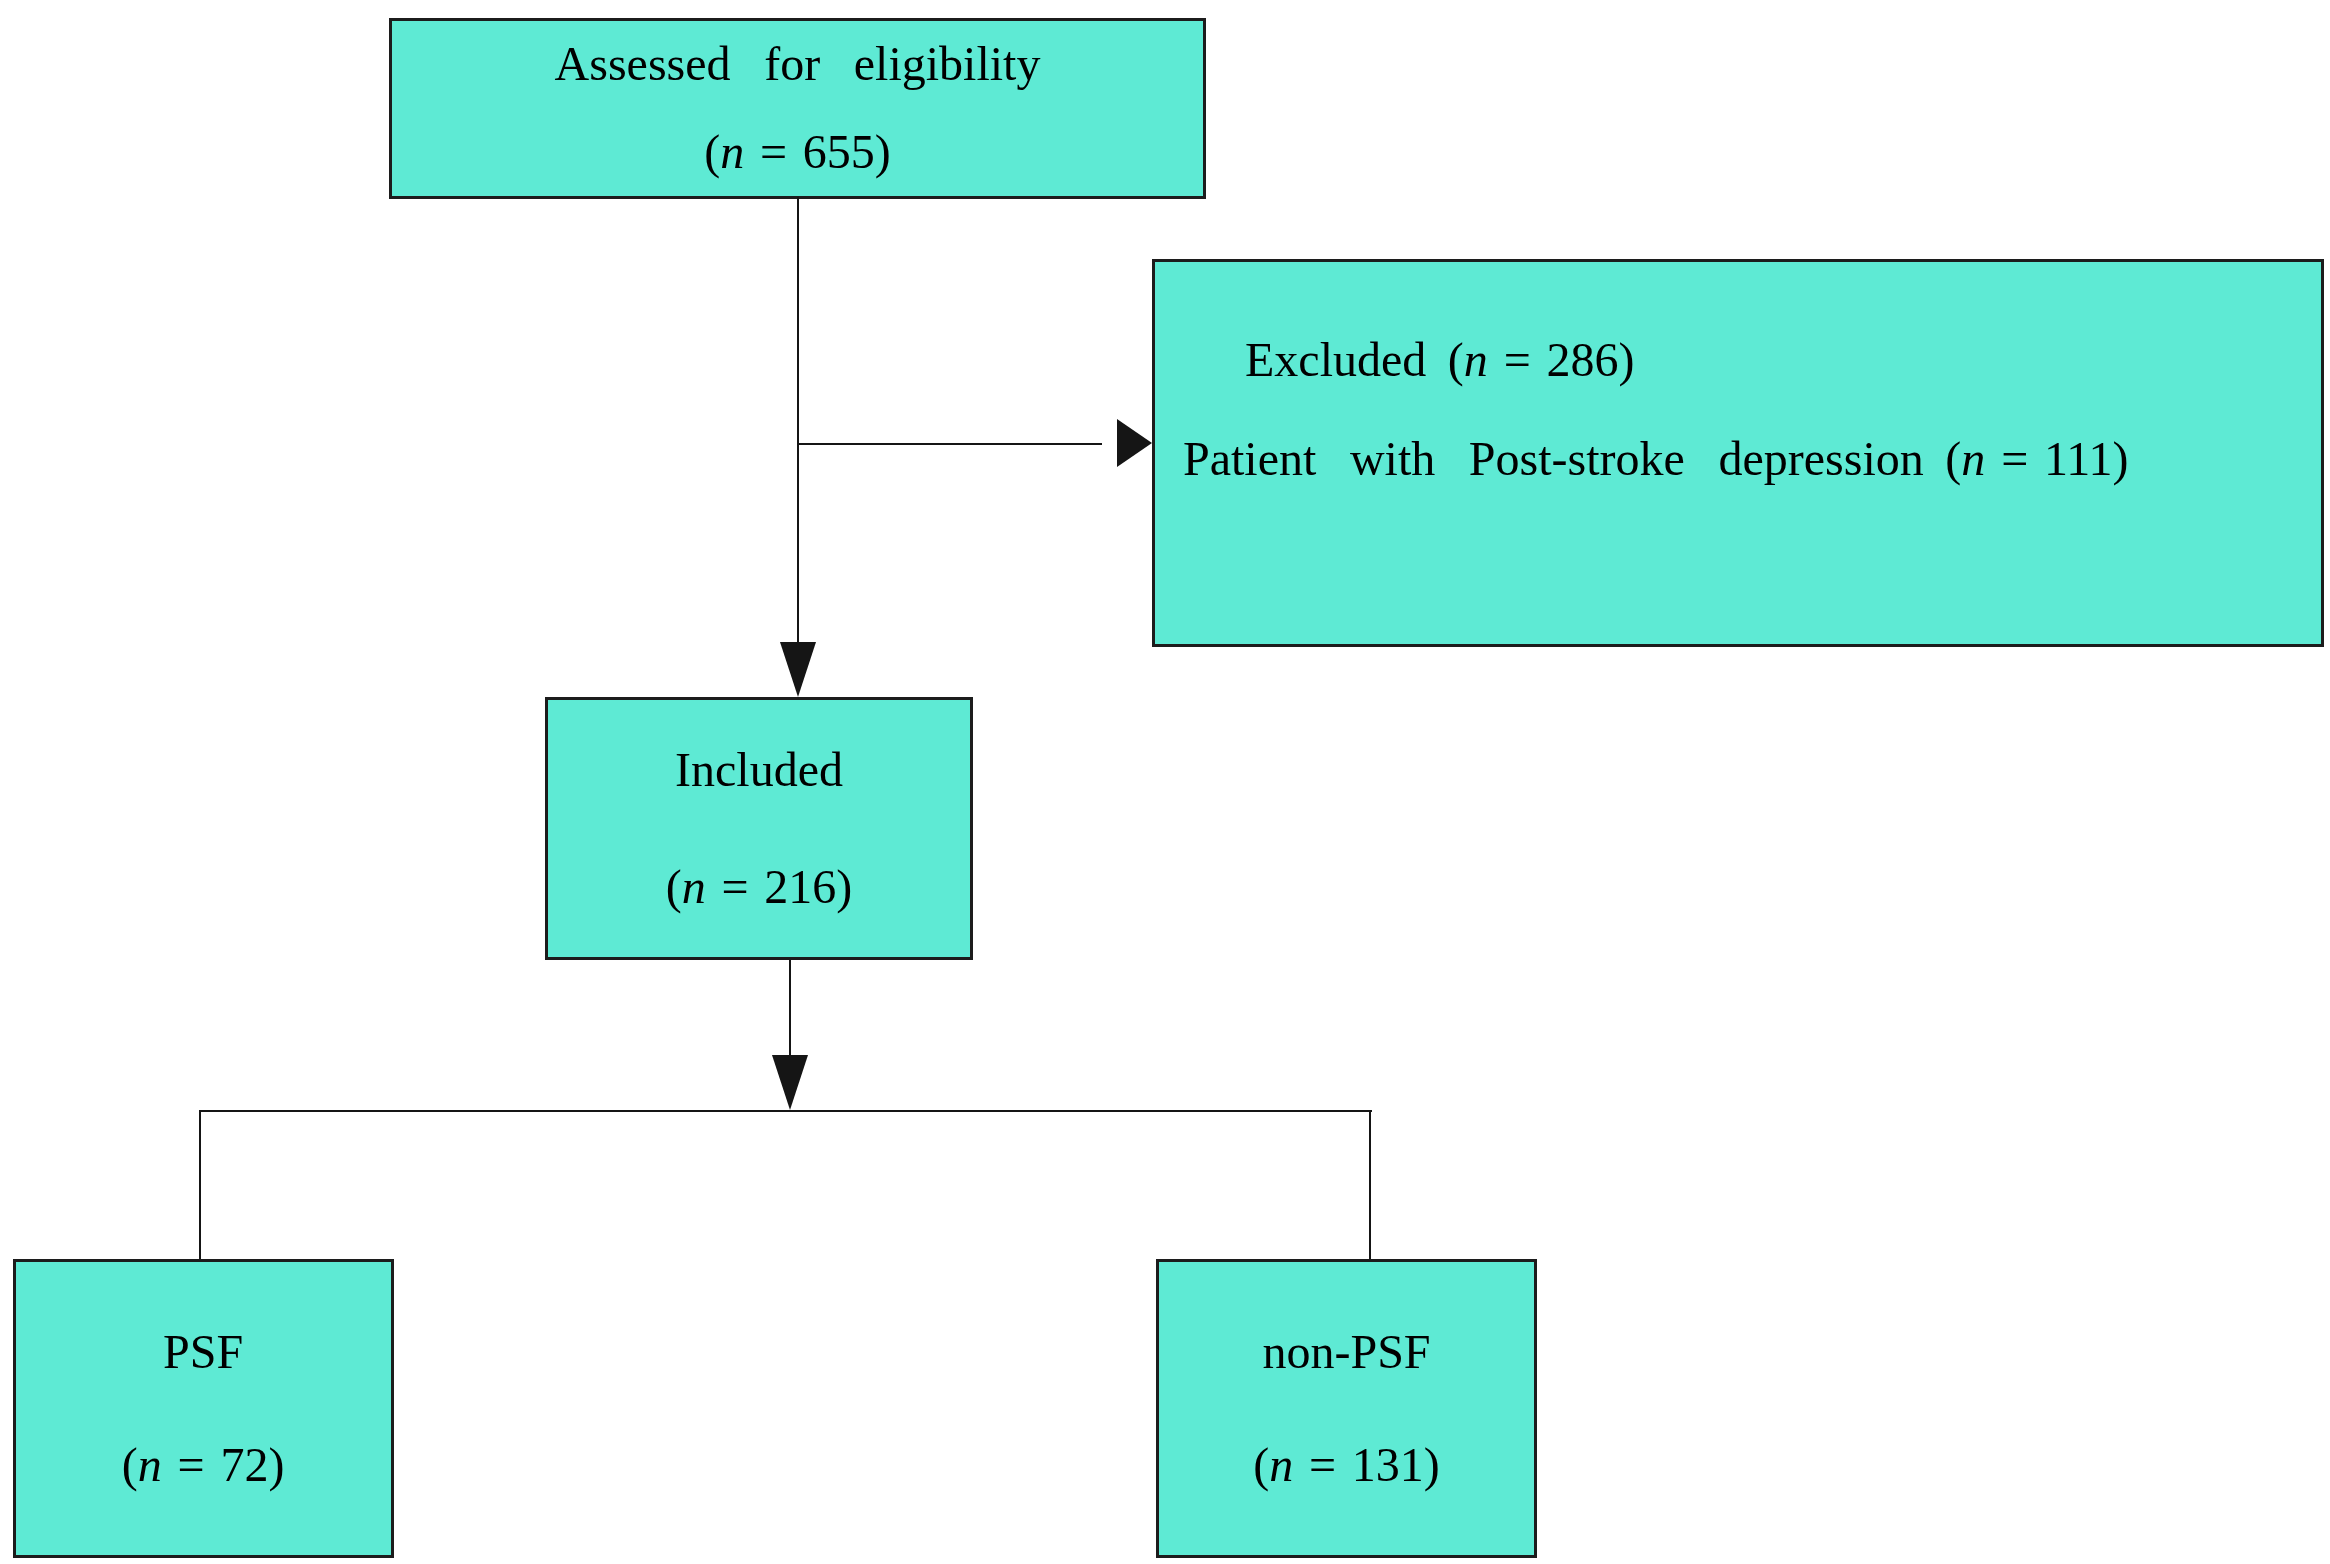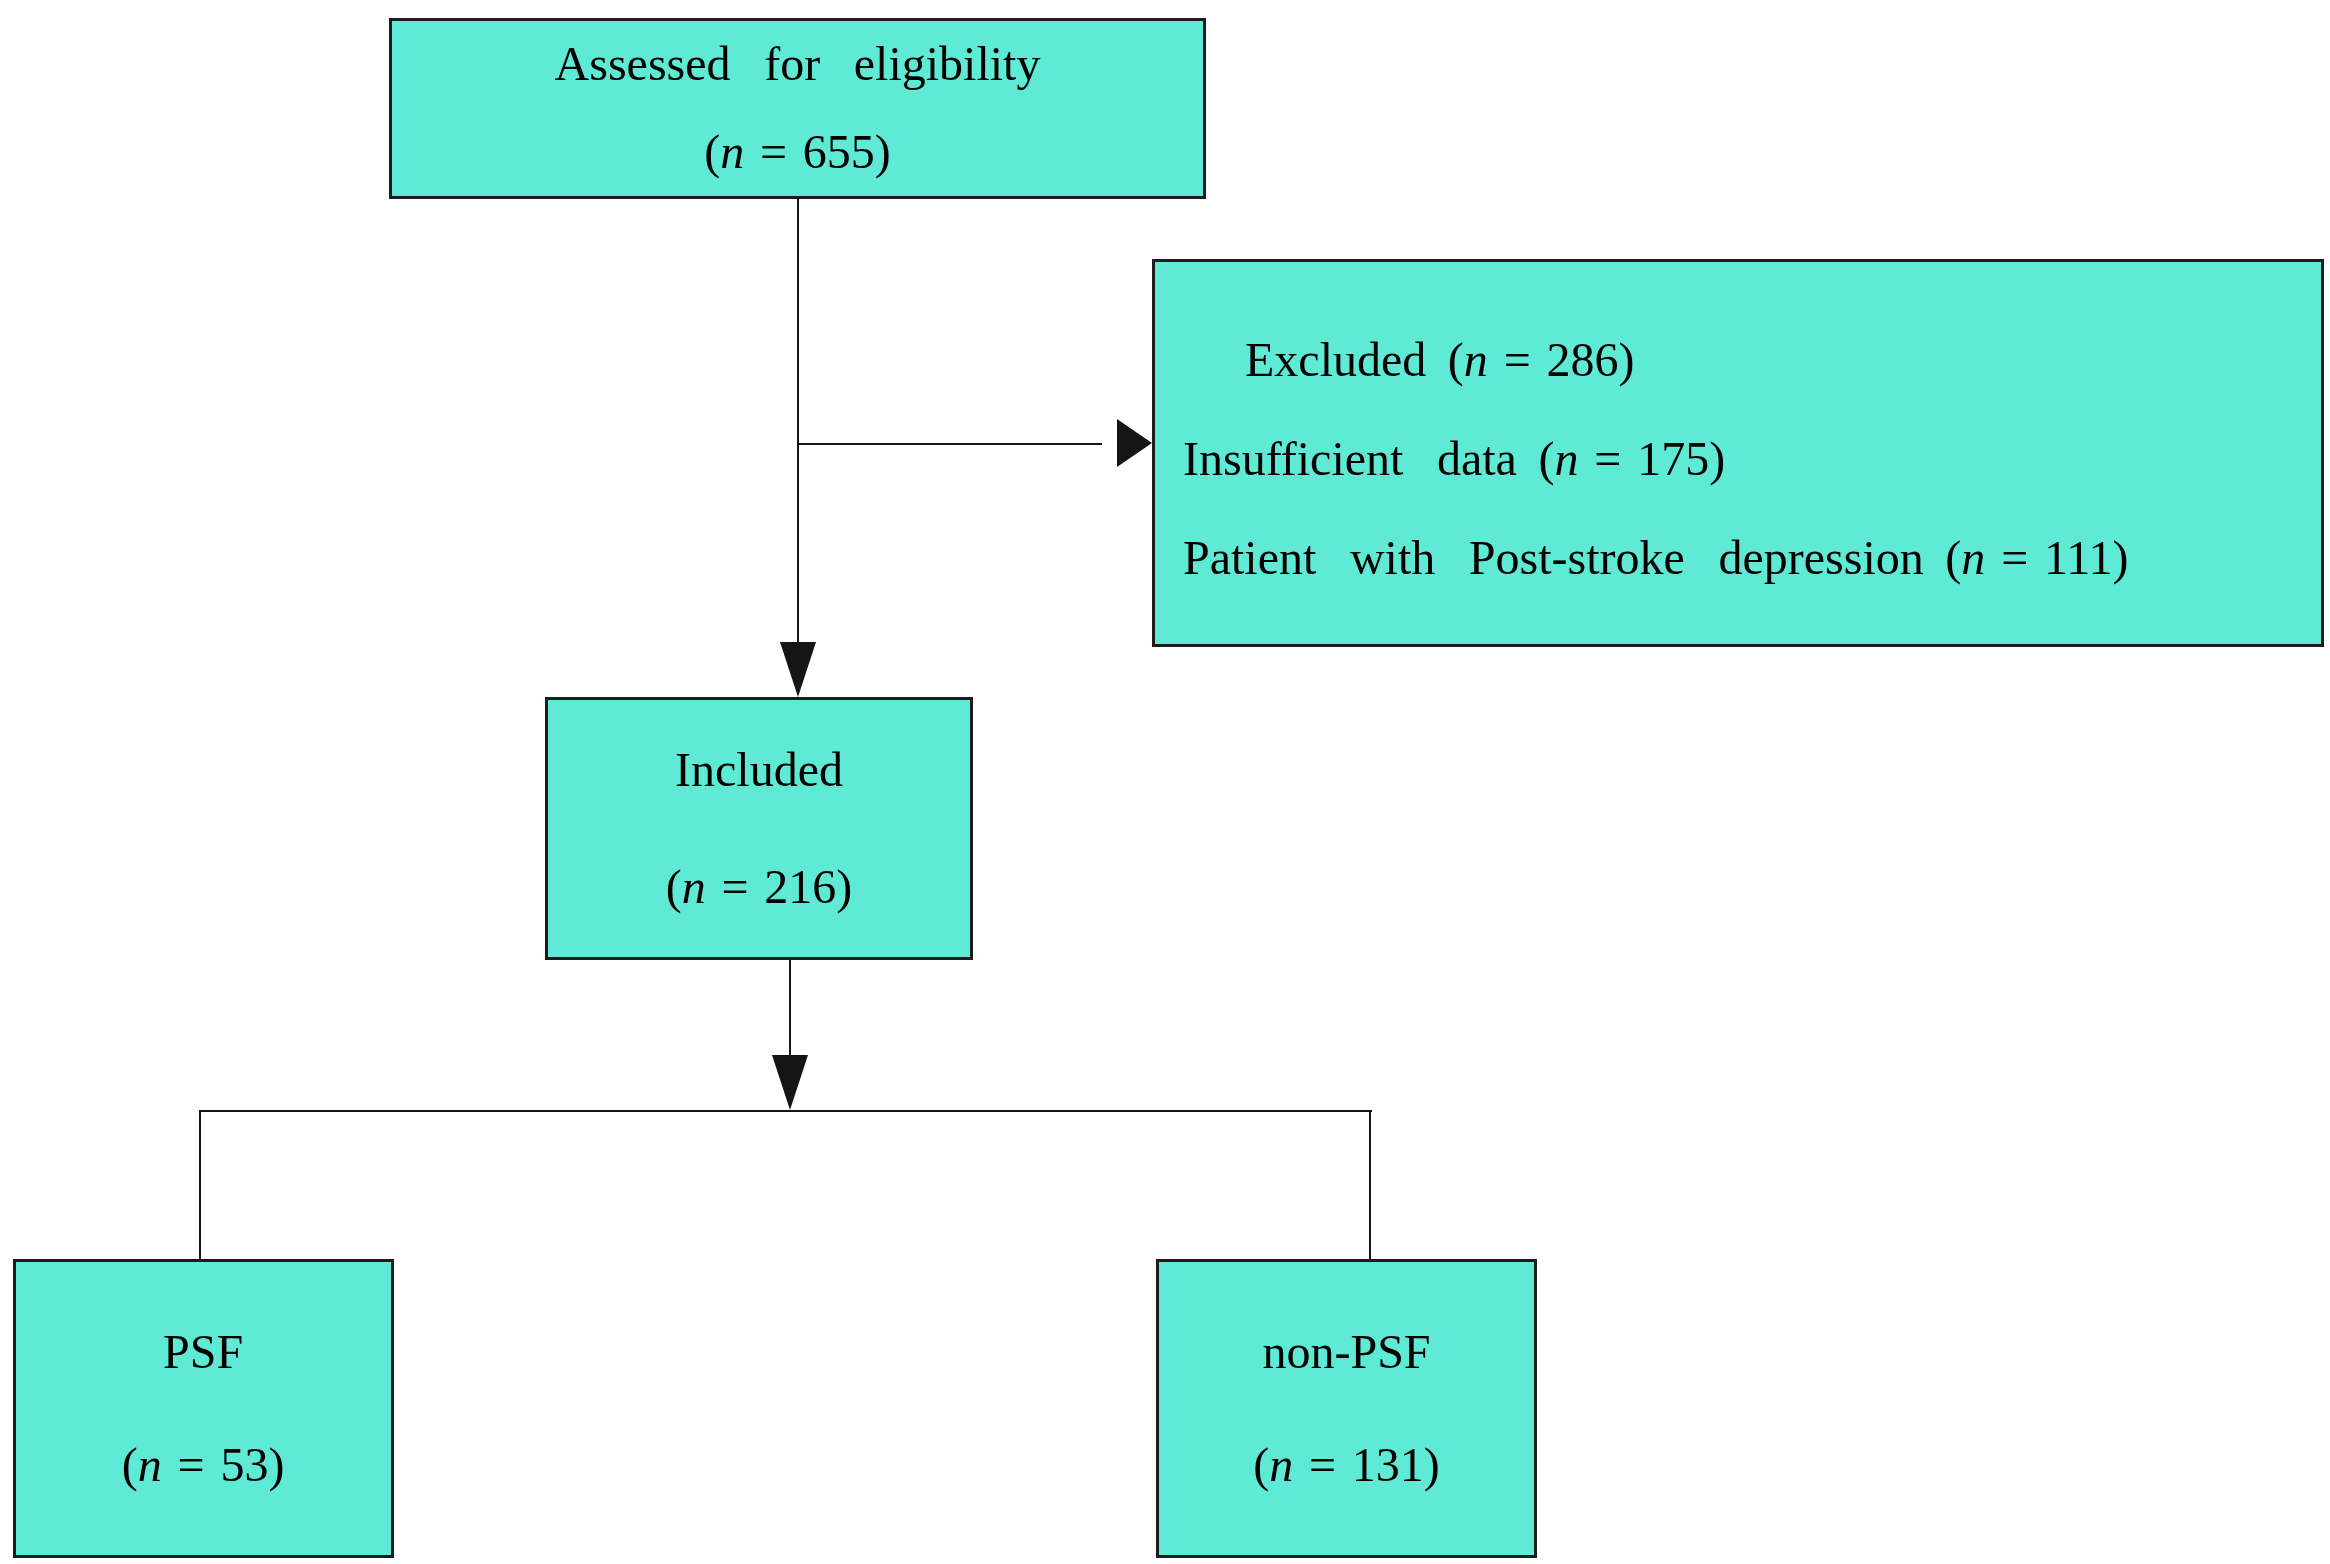--- a/index.html
+++ b/index.html
@@ -88,44 +88,41 @@
 
   <div class="cline hline-branch"></div>
   <div class="arrow arrow-right-excluded"></div>
   <div class="arrow arrow-down-included"></div>
 
   <div class="node box-excluded">
     <div class="exline exline-title">
       <span class="reason-text">Excluded</span><span>(</span><span class="nvar">n</span><span class="eq">=</span><span>286</span><span>)</span>
     </div>
     <div class="exline">
-      <span class="reason-text">Insufficient data</span><span>(</span><span class="nvar">n</span><span class="eq">=</span><span>175</span><span>)</span>
-    </div>
-    <div class="exline">
       <span class="reason-text">Patient with Post-stroke depression</span><span>(</span><span class="nvar">n</span><span class="eq">=</span><span>111</span><span>)</span>
     </div>
   </div>
 
   <div class="node center-node box-included">
     <div>Included</div>
     <div>
       <span>(</span><span class="nvar">n</span><span class="eq">=</span><span>216</span><span>)</span>
     </div>
   </div>
 
   <div class="cline vline-mid"></div>
   <div class="arrow arrow-down-split"></div>
   <div class="cline hline-split"></div>
   <div class="cline vline-left"></div>
   <div class="cline vline-right"></div>
 
   <div class="node center-node box-psf">
     <div>PSF</div>
     <div>
-      <span>(</span><span class="nvar">n</span><span class="eq">=</span><span>53</span><span>)</span>
+      <span>(</span><span class="nvar">n</span><span class="eq">=</span><span>72</span><span>)</span>
     </div>
   </div>
 
   <div class="node center-node box-nonpsf">
     <div>non-PSF</div>
     <div>
       <span>(</span><span class="nvar">n</span><span class="eq">=</span><span>131</span><span>)</span>
     </div>
   </div>
 

